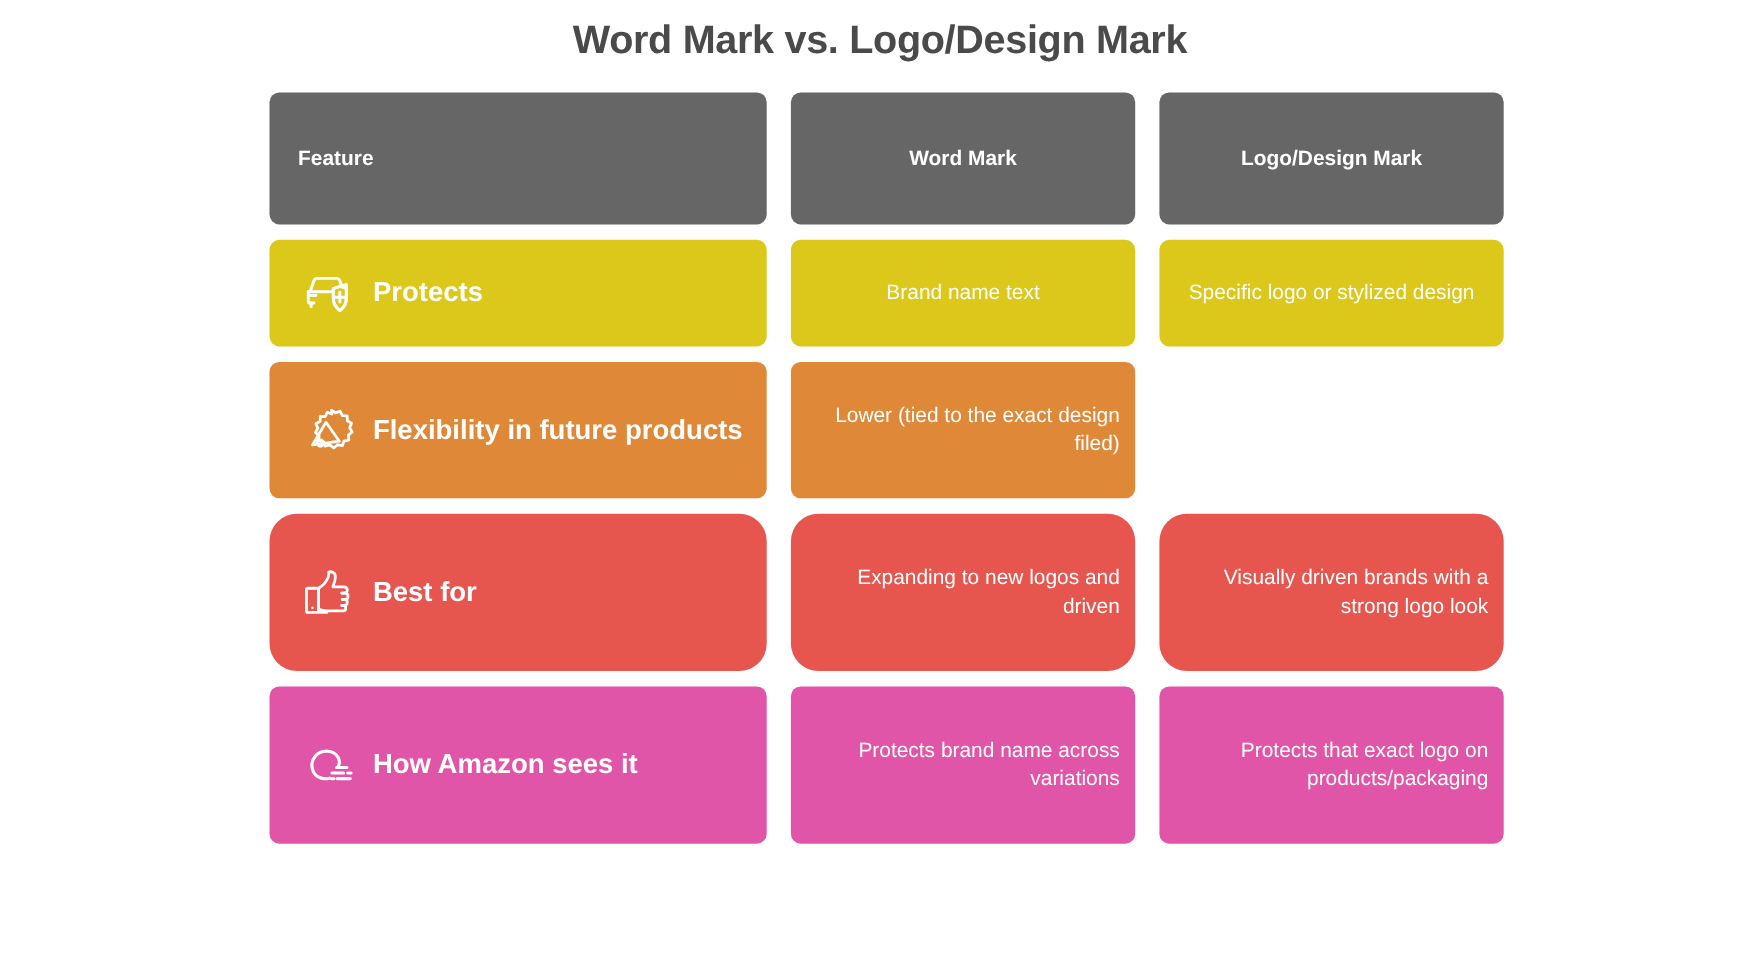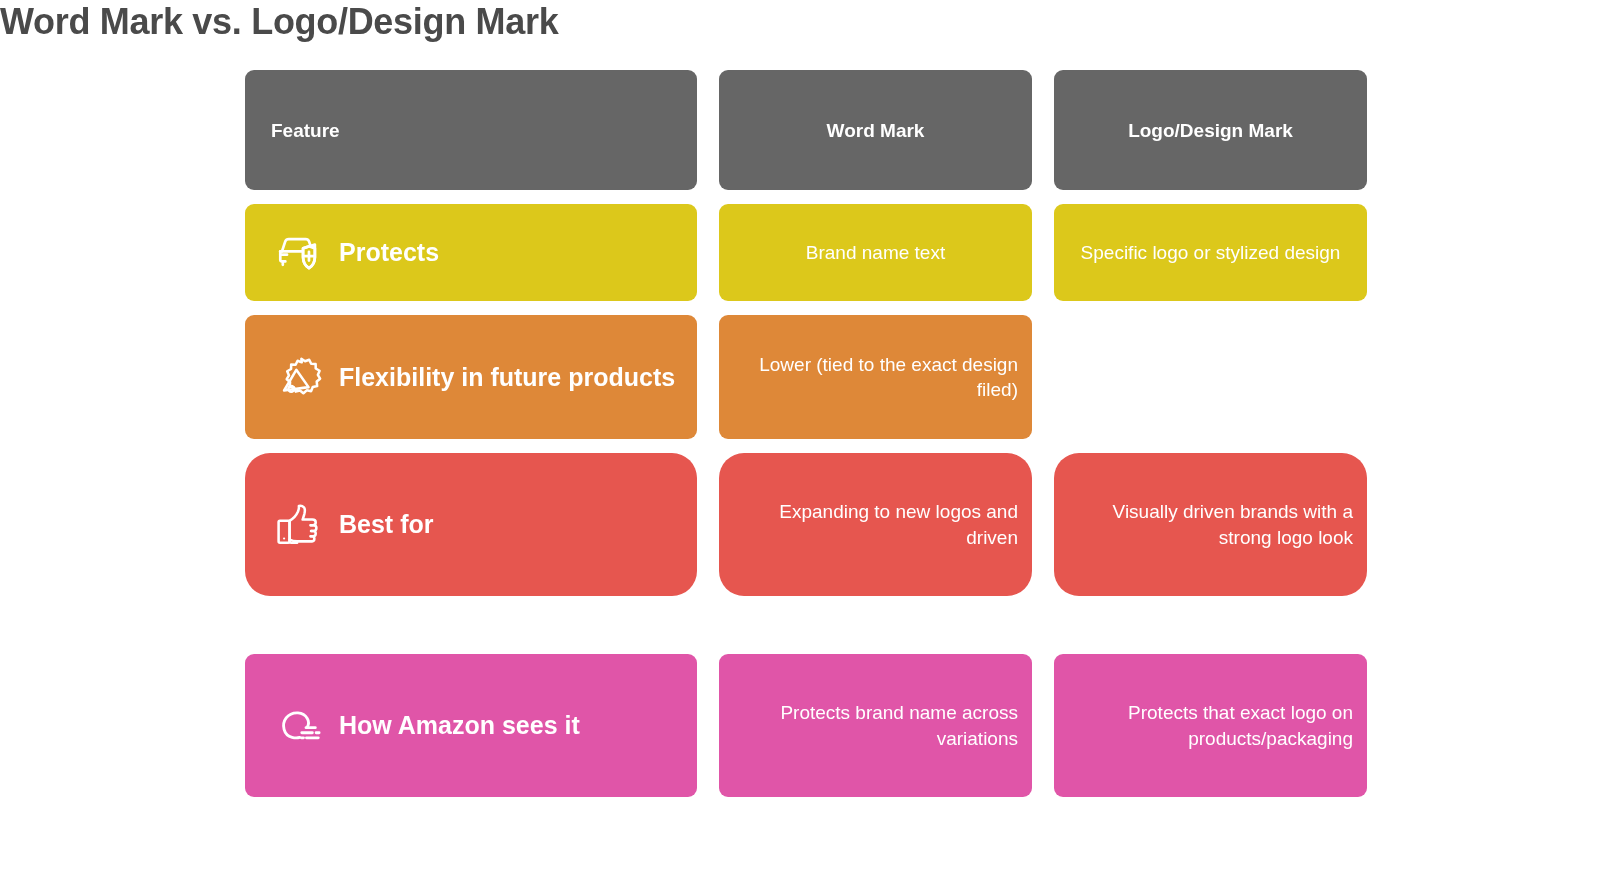--- a/index.html
+++ b/index.html
@@ -17,25 +17,26 @@
 
   .page {
     position: relative;
     width: 1600px;
     height: 873px;
     box-sizing: border-box;
   }
 
   .page-title {
     width: 100%;
+    text-align: center;
     font-size: 36px;
     font-weight: bold;
     color: #4a4a4a;
     letter-spacing: -0.3px;
-    padding-top: 0;
+    padding-top: 14px;
     line-height: 1.2;
   }
 
   .table {
     margin: 0 auto;
     width: 1110px;
     padding-top: 27px;
     display: flex;
     flex-direction: column;
     row-gap: 14px;
@@ -95,21 +96,21 @@
   .value-label {
     font-size: 19px;
     font-weight: normal;
     line-height: 1.33;
     text-align: right;
   }
 
   .row-yellow .cell { background: #dcc81b; }
   .row-orange .cell { background: #de8838; }
   .row-red    .cell { background: #e6564f; border-radius: 25px; }
-  .row-pink   .cell { background: #e055a8; margin-top: 44px; }
+  .row-pink   .cell { background: #e055a8; }
 
   .row-yellow { height: 97px; }
   .row-orange { height: 124px; }
   .row-red    { height: 143px; }
   .row-pink   { height: 143px; }
 
   .row-body { }
   .row-body .cell { height: 100%; }
 
   .icon {

